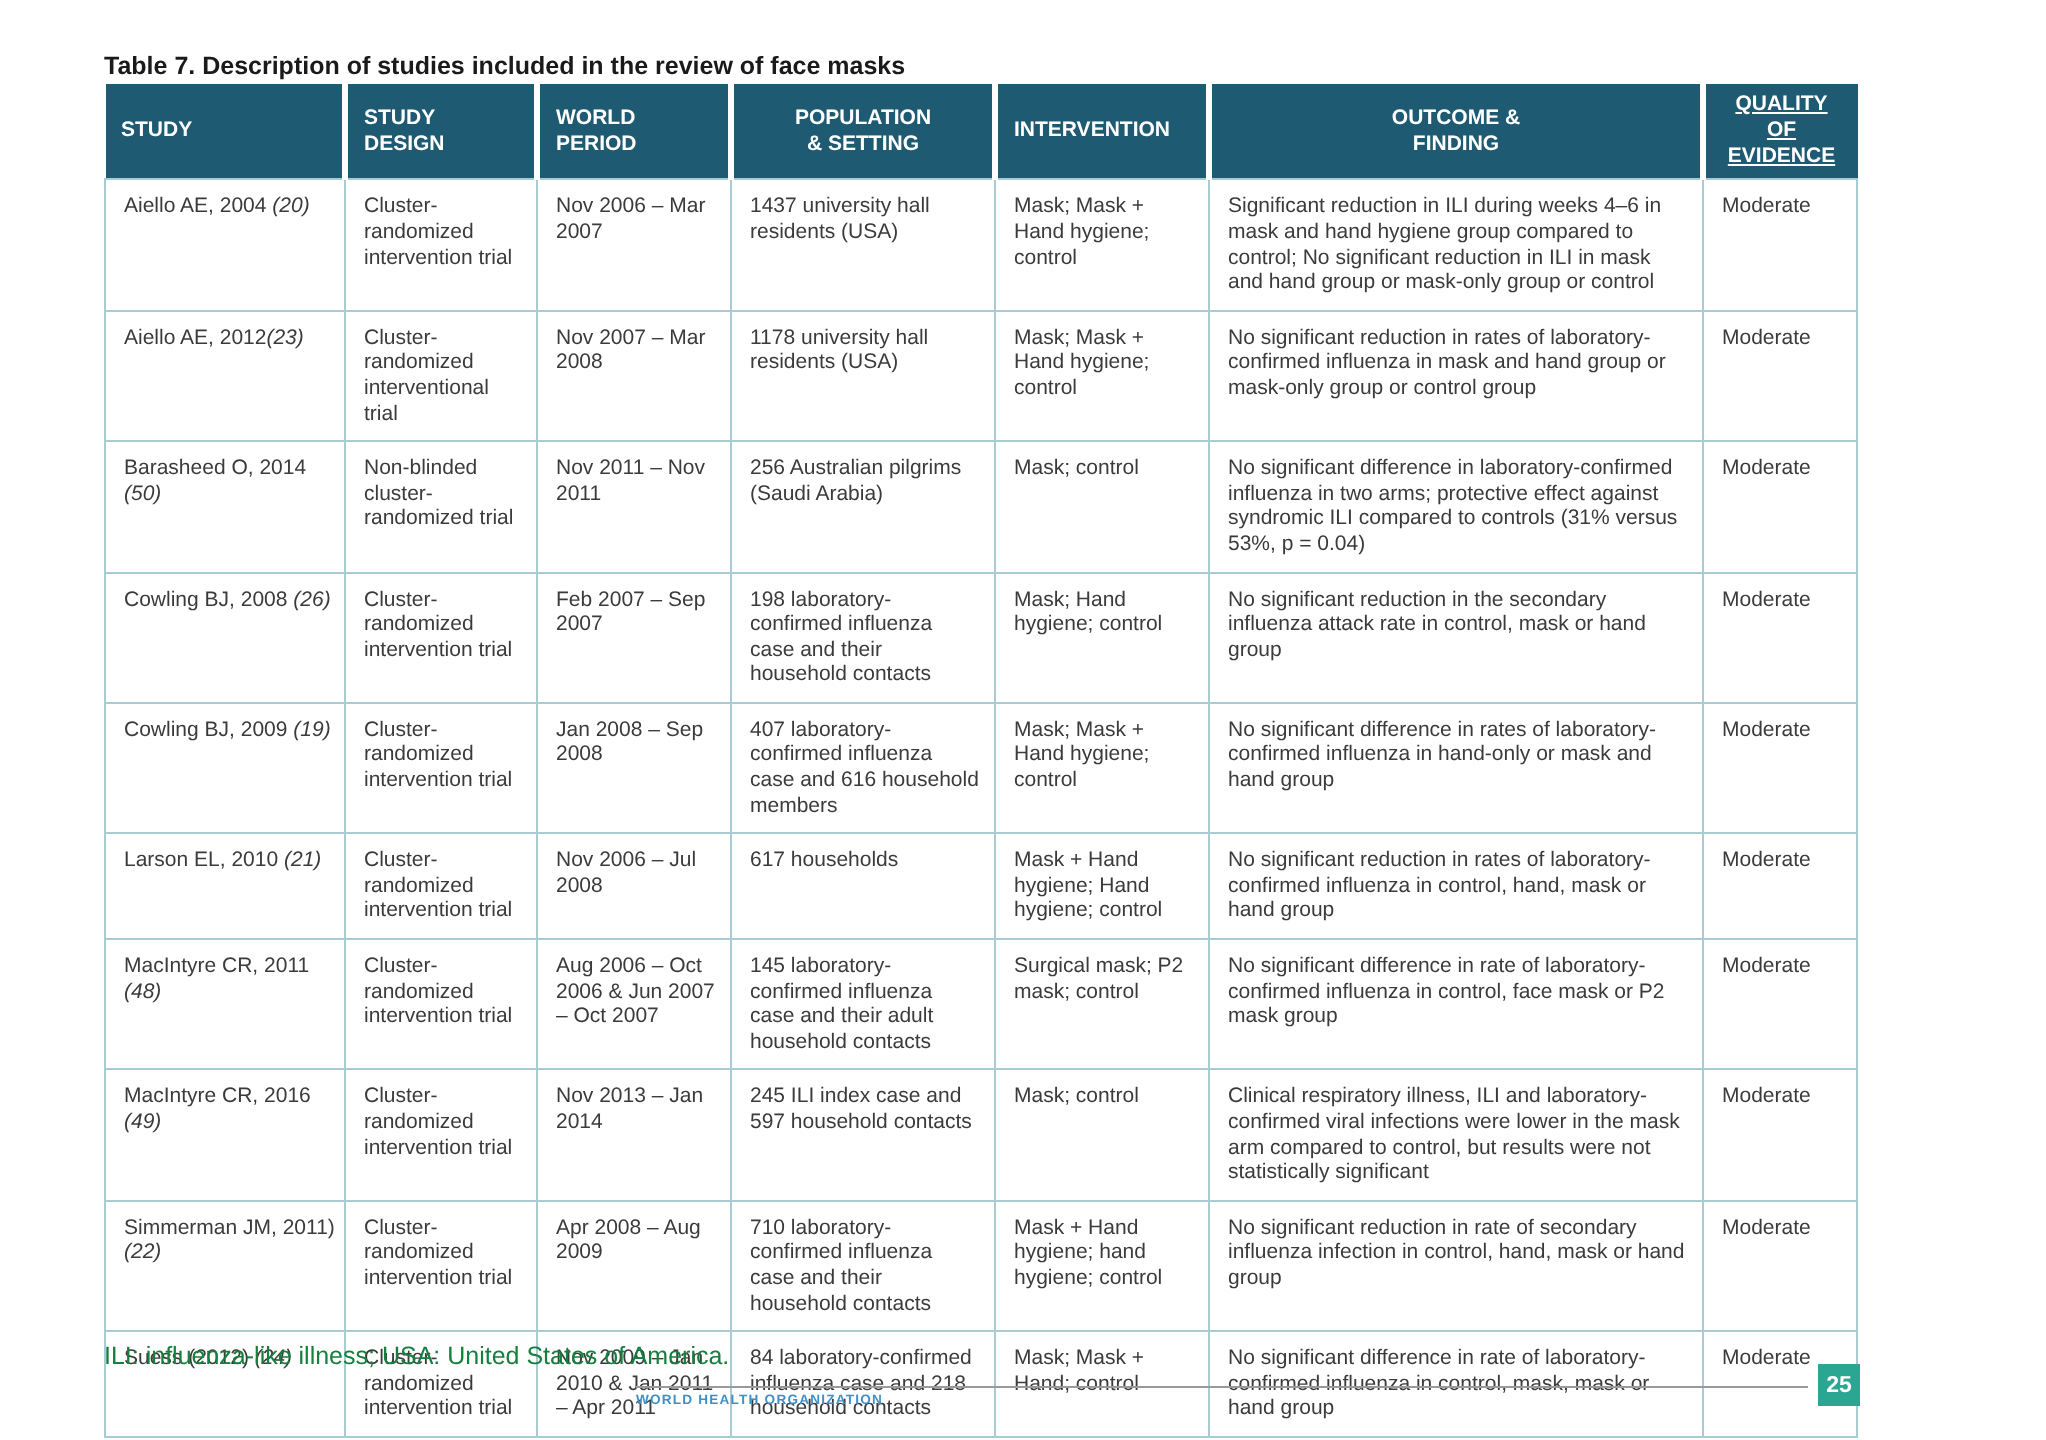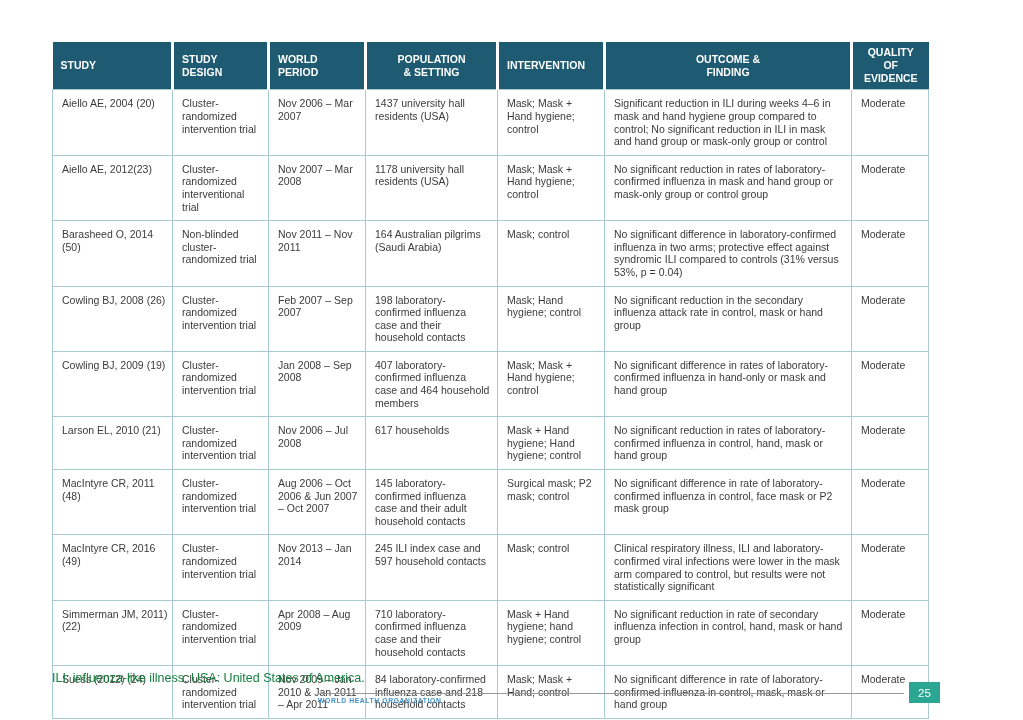--- a/index.html
+++ b/index.html
@@ -11,46 +11,47 @@
 
   table { position:absolute; left:52px; top:42px; width:876px; border-collapse:collapse; table-layout:fixed; }
 
   thead th {
     background:#1e5a71; color:#ffffff; font-size:10.5px; font-weight:bold;
     height:43px; vertical-align:middle; white-space:pre-line; line-height:1.25;
     border-left:3px solid #ffffff; border-right:3px solid #ffffff;
     border-bottom:1px solid #a9cbd2; padding:4px 8px;
   }
   thead th:first-child { border-left:none; }
-  thead th:last-child { border-right:none; }
+  thead th:last-child { border-right:none;text-decoration:underline; }
   thead th:nth-child(1), thead th:nth-child(2), thead th:nth-child(3), thead th:nth-child(5) { text-align:left; }
   thead th:nth-child(4), thead th:nth-child(6), thead th:nth-child(7) { text-align:center; }
 
   tbody td {
     border:1px solid #a9cbd2; vertical-align:top; font-size:10.5px; line-height:1.2;
     padding:7px 6px 7px 9px; color:#3b3b3b;
   }
   tbody td:first-child { padding-right:2px; }
-  .ref { }
+  .ref { font-style:italic; }
 
   .footnote { position:absolute; left:52px; top:671px; font-size:12.5px; color:#15803d; }
 
   .footer-rule { position:absolute; left:318px; top:693px; width:586px; height:1px; background:#9a9a9a; }
   .footer-org { position:absolute; left:318px; top:697px; font-size:6.8px; letter-spacing:0.6px; font-weight:bold; }
   .page-badge {
-    position:absolute; left:909px; top:682px; width:31px; height:21px;
-    color:#ffffff; font-size:11.5px; font-weight:normal;
+    position:absolute; left:909px; top:682px; width:21px; height:21px;
+    color:#ffffff; font-size:11.5px; font-weight:bold;
     display:flex; align-items:center; justify-content:center;
   }
 </style>
 </head>
 <body>
 
 <div class="page">
 
+  <div class="title">Table 7. Description of studies included in the review of face masks</div>
 
   <table>
     <colgroup>
       <col style="width:120px">
         <col style="width:96px">
         <col style="width:97px">
       <col style="width:132px">
         <col style="width:107px">
         <col style="width:247px">
       <col style="width:77px">
@@ -85,39 +86,39 @@
           <td>Nov 2007 – Mar 2008</td>
           <td>1178 university hall residents (USA)</td>
           <td>Mask; Mask + Hand hygiene; control</td>
           <td>No significant reduction in rates of laboratory-confirmed influenza in mask and hand group or mask-only group or control group</td>
           <td>Moderate</td>
         </tr>
         <tr>
           <td><span>Barasheed O, 2014 </span><span class="ref">(50)</span></td>
           <td>Non-blinded cluster-randomized trial</td>
           <td>Nov 2011 – Nov 2011</td>
-          <td>164 Australian pilgrims (Saudi Arabia)</td>
+          <td>256 Australian pilgrims (Saudi Arabia)</td>
           <td>Mask; control</td>
           <td>No significant difference in laboratory-confirmed influenza in two arms; protective effect against syndromic ILI compared to controls (31% versus 53%, p = 0.04)</td>
           <td>Moderate</td>
         </tr>
         <tr>
           <td><span>Cowling BJ, 2008 </span><span class="ref">(26)</span></td>
           <td>Cluster-randomized intervention trial</td>
           <td>Feb 2007 – Sep 2007</td>
           <td>198 laboratory-confirmed influenza case and their household contacts</td>
           <td>Mask; Hand hygiene; control</td>
           <td>No significant reduction in the secondary influenza attack rate in control, mask or hand group</td>
           <td>Moderate</td>
         </tr>
         <tr>
           <td><span>Cowling BJ, 2009 </span><span class="ref">(19)</span></td>
           <td>Cluster-randomized intervention trial</td>
           <td>Jan 2008 – Sep 2008</td>
-          <td>407 laboratory-confirmed influenza case and 464 household members</td>
+          <td>407 laboratory-confirmed influenza case and 616 household members</td>
           <td>Mask; Mask + Hand hygiene; control</td>
           <td>No significant difference in rates of laboratory-confirmed influenza in hand-only or mask and hand group</td>
           <td>Moderate</td>
         </tr>
         <tr>
           <td><span>Larson EL, 2010 </span><span class="ref">(21)</span></td>
           <td>Cluster-randomized intervention trial</td>
           <td>Nov 2006 – Jul 2008</td>
           <td>617 households</td>
           <td>Mask + Hand hygiene; Hand hygiene; control</td>

